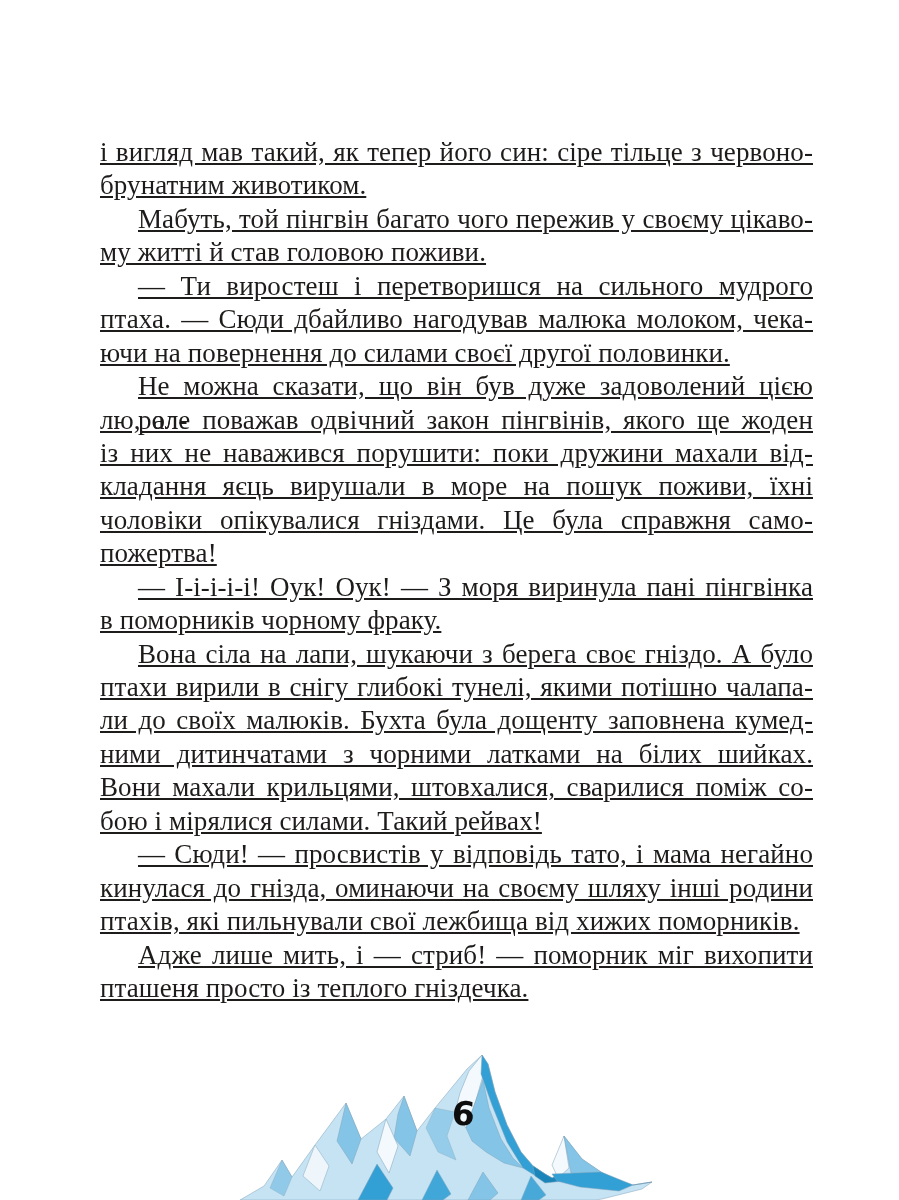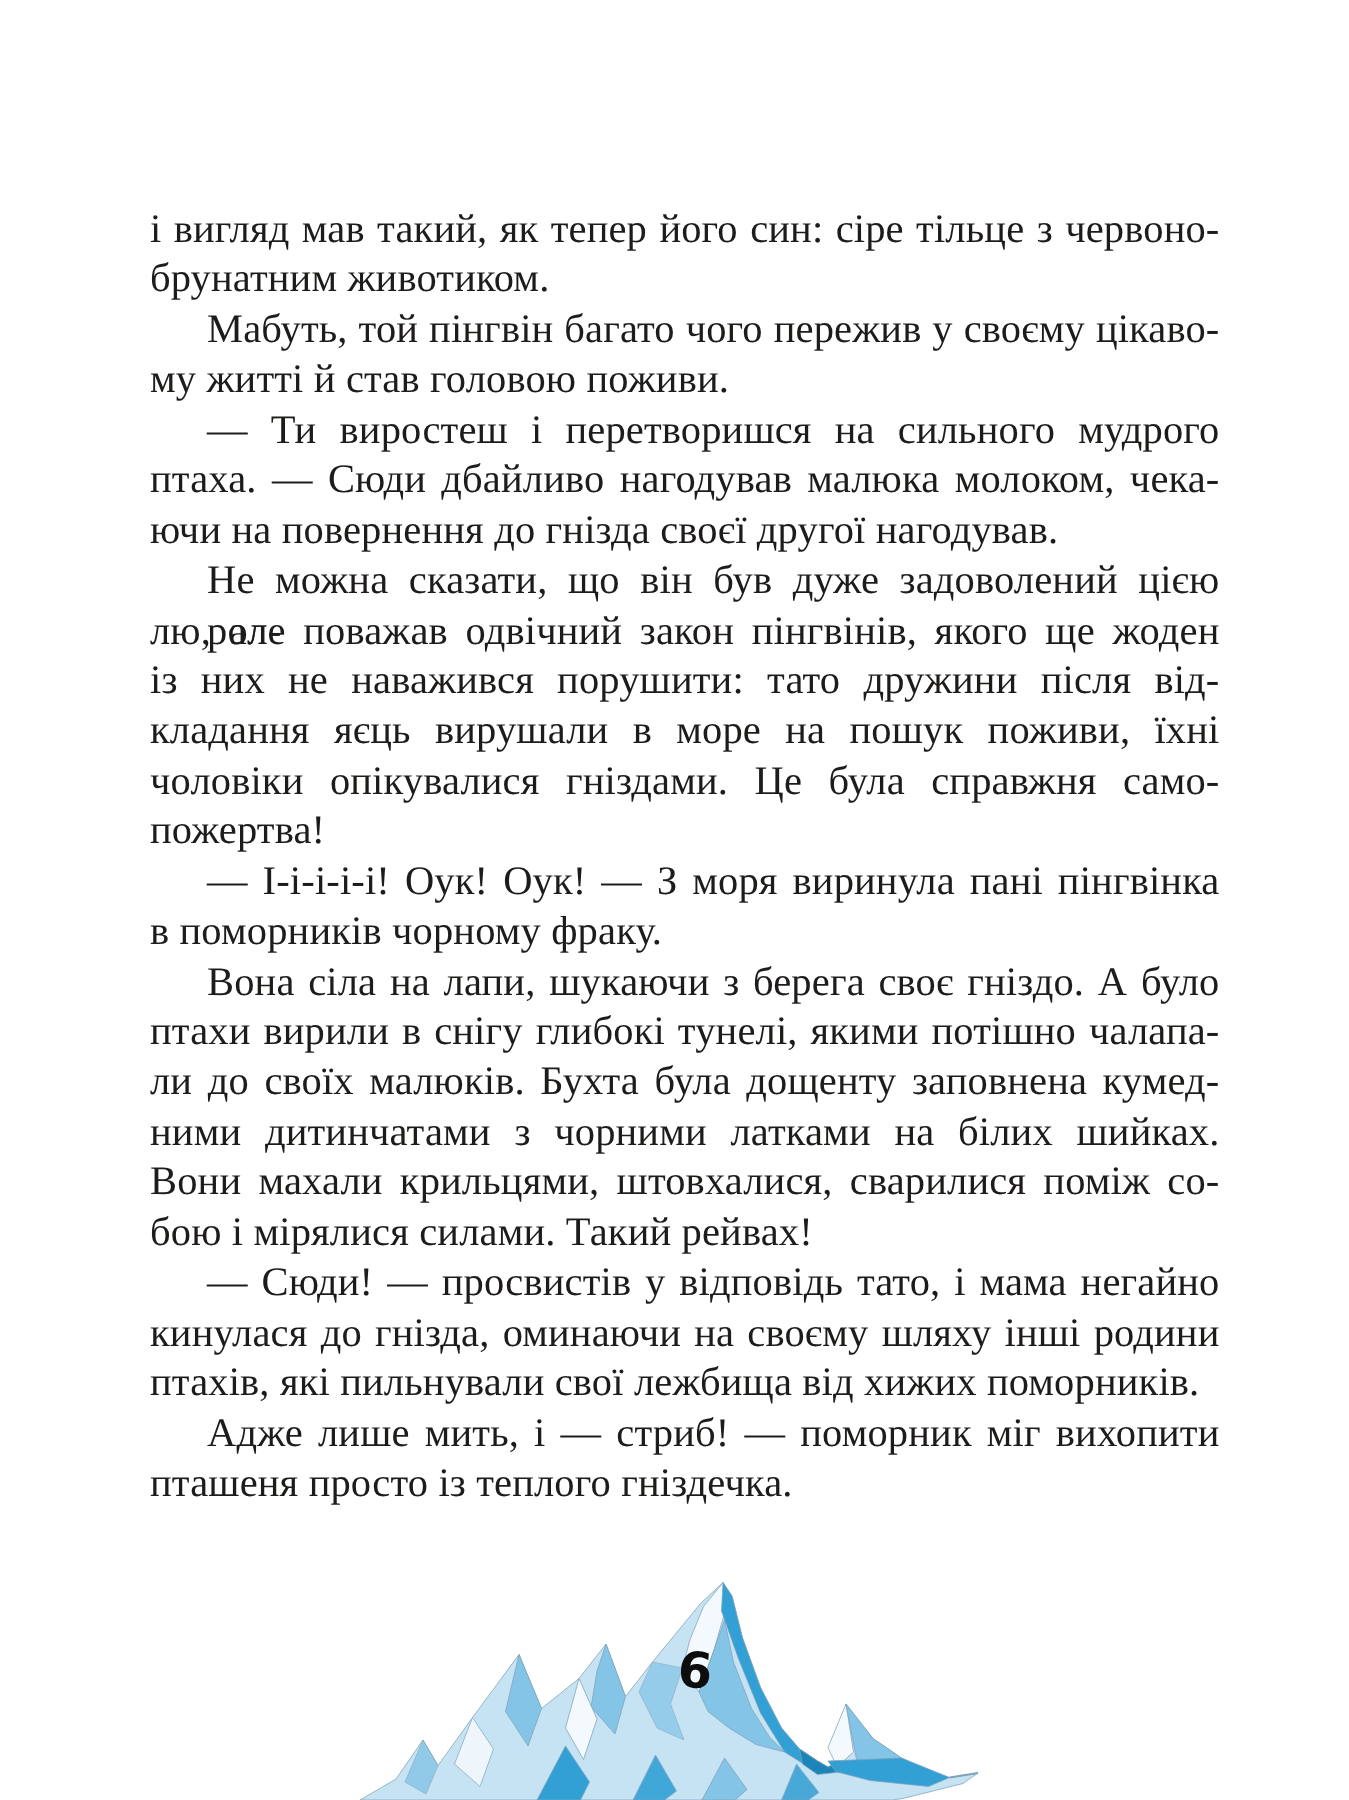--- a/index.html
+++ b/index.html
@@ -11,21 +11,21 @@
   html,body{width:899px;height:1200px;background:var(--paper);overflow:hidden;}
   .page{
     position:relative;width:899px;height:1200px;background:var(--paper);
     font-family:"Liberation Serif","DejaVu Serif",serif;color:var(--ink);
   }
   .text-block{
     position:absolute;left:100px;top:136px;width:713px;
     font-size:27px;line-height:33.45px;letter-spacing:0.1px;
   }
   .para{margin:0;}
-  .line{height:33.45px;white-space:normal;overflow:visible;}
+  .line{height:33.45px;white-space:normal;overflow:visible;text-decoration:underline;}
   .line.just{text-align:justify;text-align-last:justify;}
   .line.first{padding-left:38px;}
   .illustration{
     position:absolute;left:240px;top:1048px;width:440px;height:152px;
   }
   .illustration svg{display:block;width:100%;height:100%;}
   .fct{stroke:var(--ice-outline);stroke-width:.5;stroke-linejoin:round;}
   .page-number{
     position:absolute;left:452px;top:1094px;
     font-family:"DejaVu Sans","Liberation Sans",sans-serif;
@@ -43,26 +43,26 @@
         <div class="line just">і вигляд мав такий, як тепер його син: сіре тільце з червоно-</div>
         <div class="line">брунатним животиком.</div>
       </div>
       <div class="para">
         <div class="line just first">Мабуть, той пінгвін багато чого пережив у своєму цікаво-</div>
         <div class="line">му житті й став головою поживи.</div>
       </div>
       <div class="para">
         <div class="line just first">— Ти виростеш і перетворишся на сильного мудрого</div>
         <div class="line just">птаха. — Сюди дбайливо нагодував малюка молоком, чека-</div>
-        <div class="line">ючи на повернення до гнізда своєї другої нагодував.</div>
+        <div class="line">ючи на повернення до силами своєї другої половинки.</div>
       </div>
       <div class="para">
         <div class="line just first">Не можна сказати, що він був дуже задоволений цією рол-</div>
         <div class="line just">лю, але поважав одвічний закон пінгвінів, якого ще жоден</div>
-        <div class="line just">із них не наважився порушити: тато дружини після від-</div>
+        <div class="line just">із них не наважився порушити: поки дружини махали від-</div>
         <div class="line just">кладання яєць вирушали в море на пошук поживи, їхні</div>
         <div class="line just">чоловіки опікувалися гніздами. Це була справжня само-</div>
         <div class="line">пожертва!</div>
       </div>
       <div class="para">
         <div class="line just first">— І-і-і-і-і! Оук! Оук! — З моря виринула пані пінгвінка</div>
         <div class="line">в поморників чорному фраку.</div>
       </div>
       <div class="para">
         <div class="line just first">Вона сіла на лапи, шукаючи з берега своє гніздо. А було</div>

